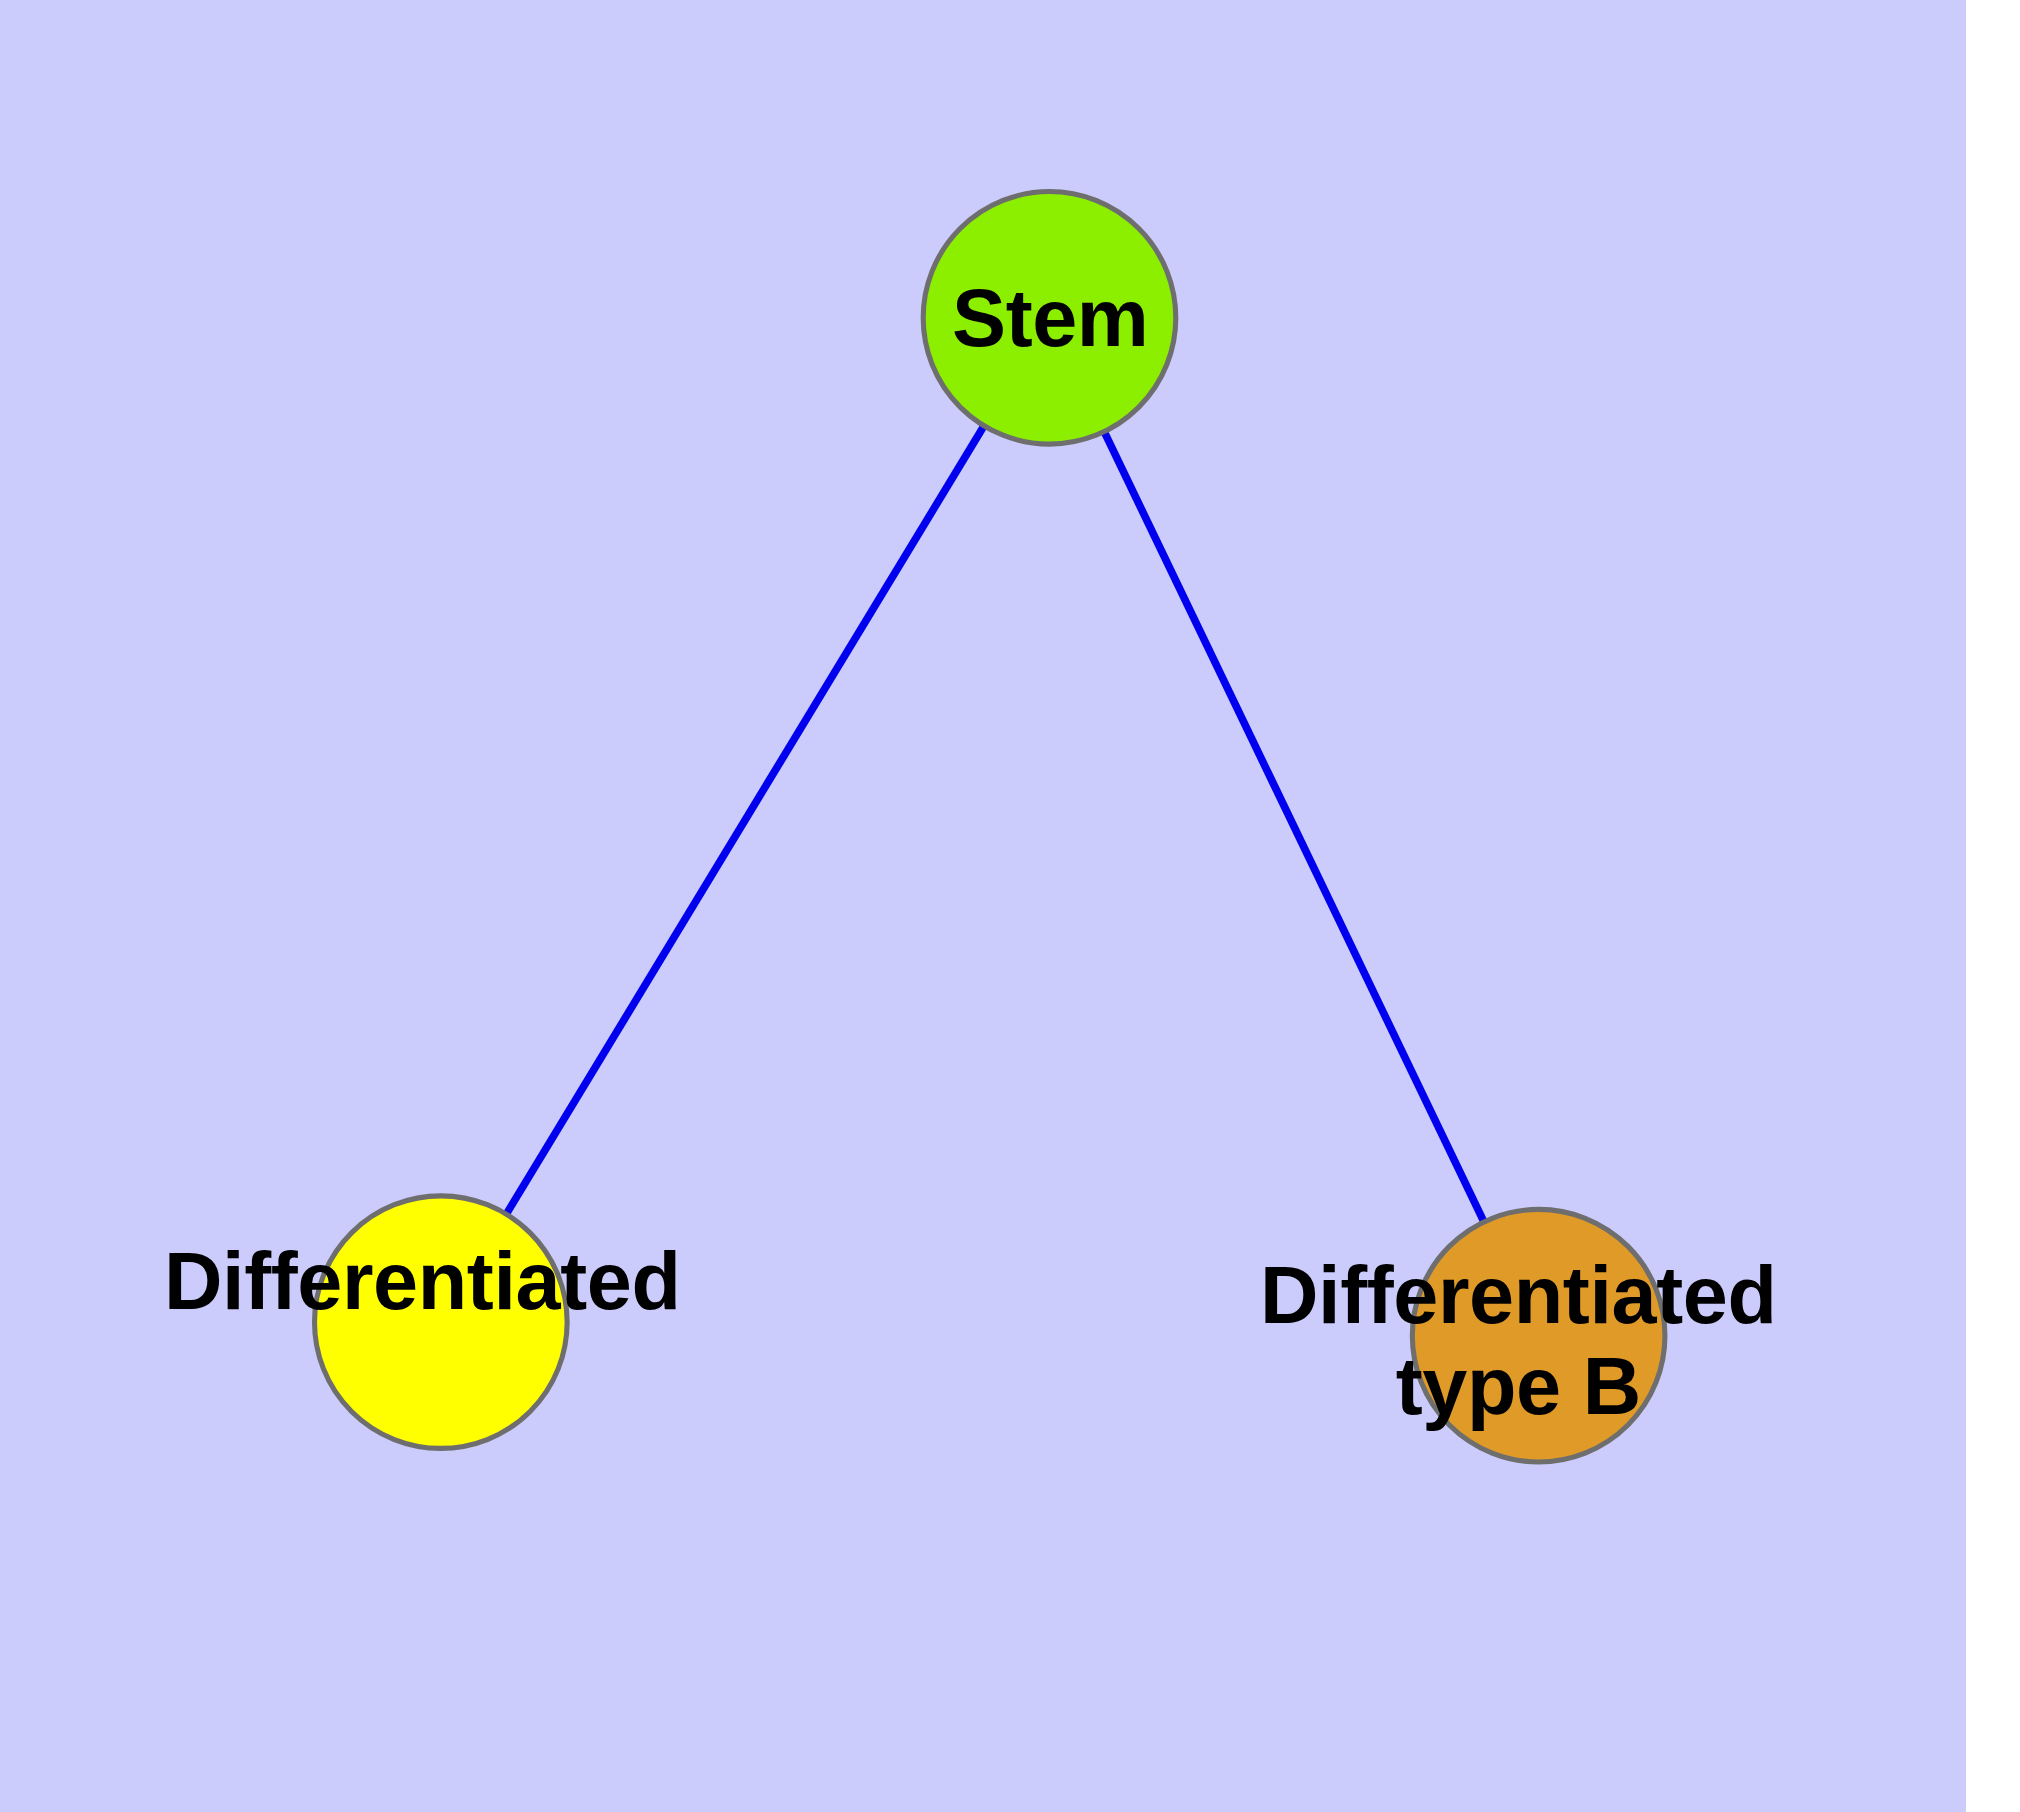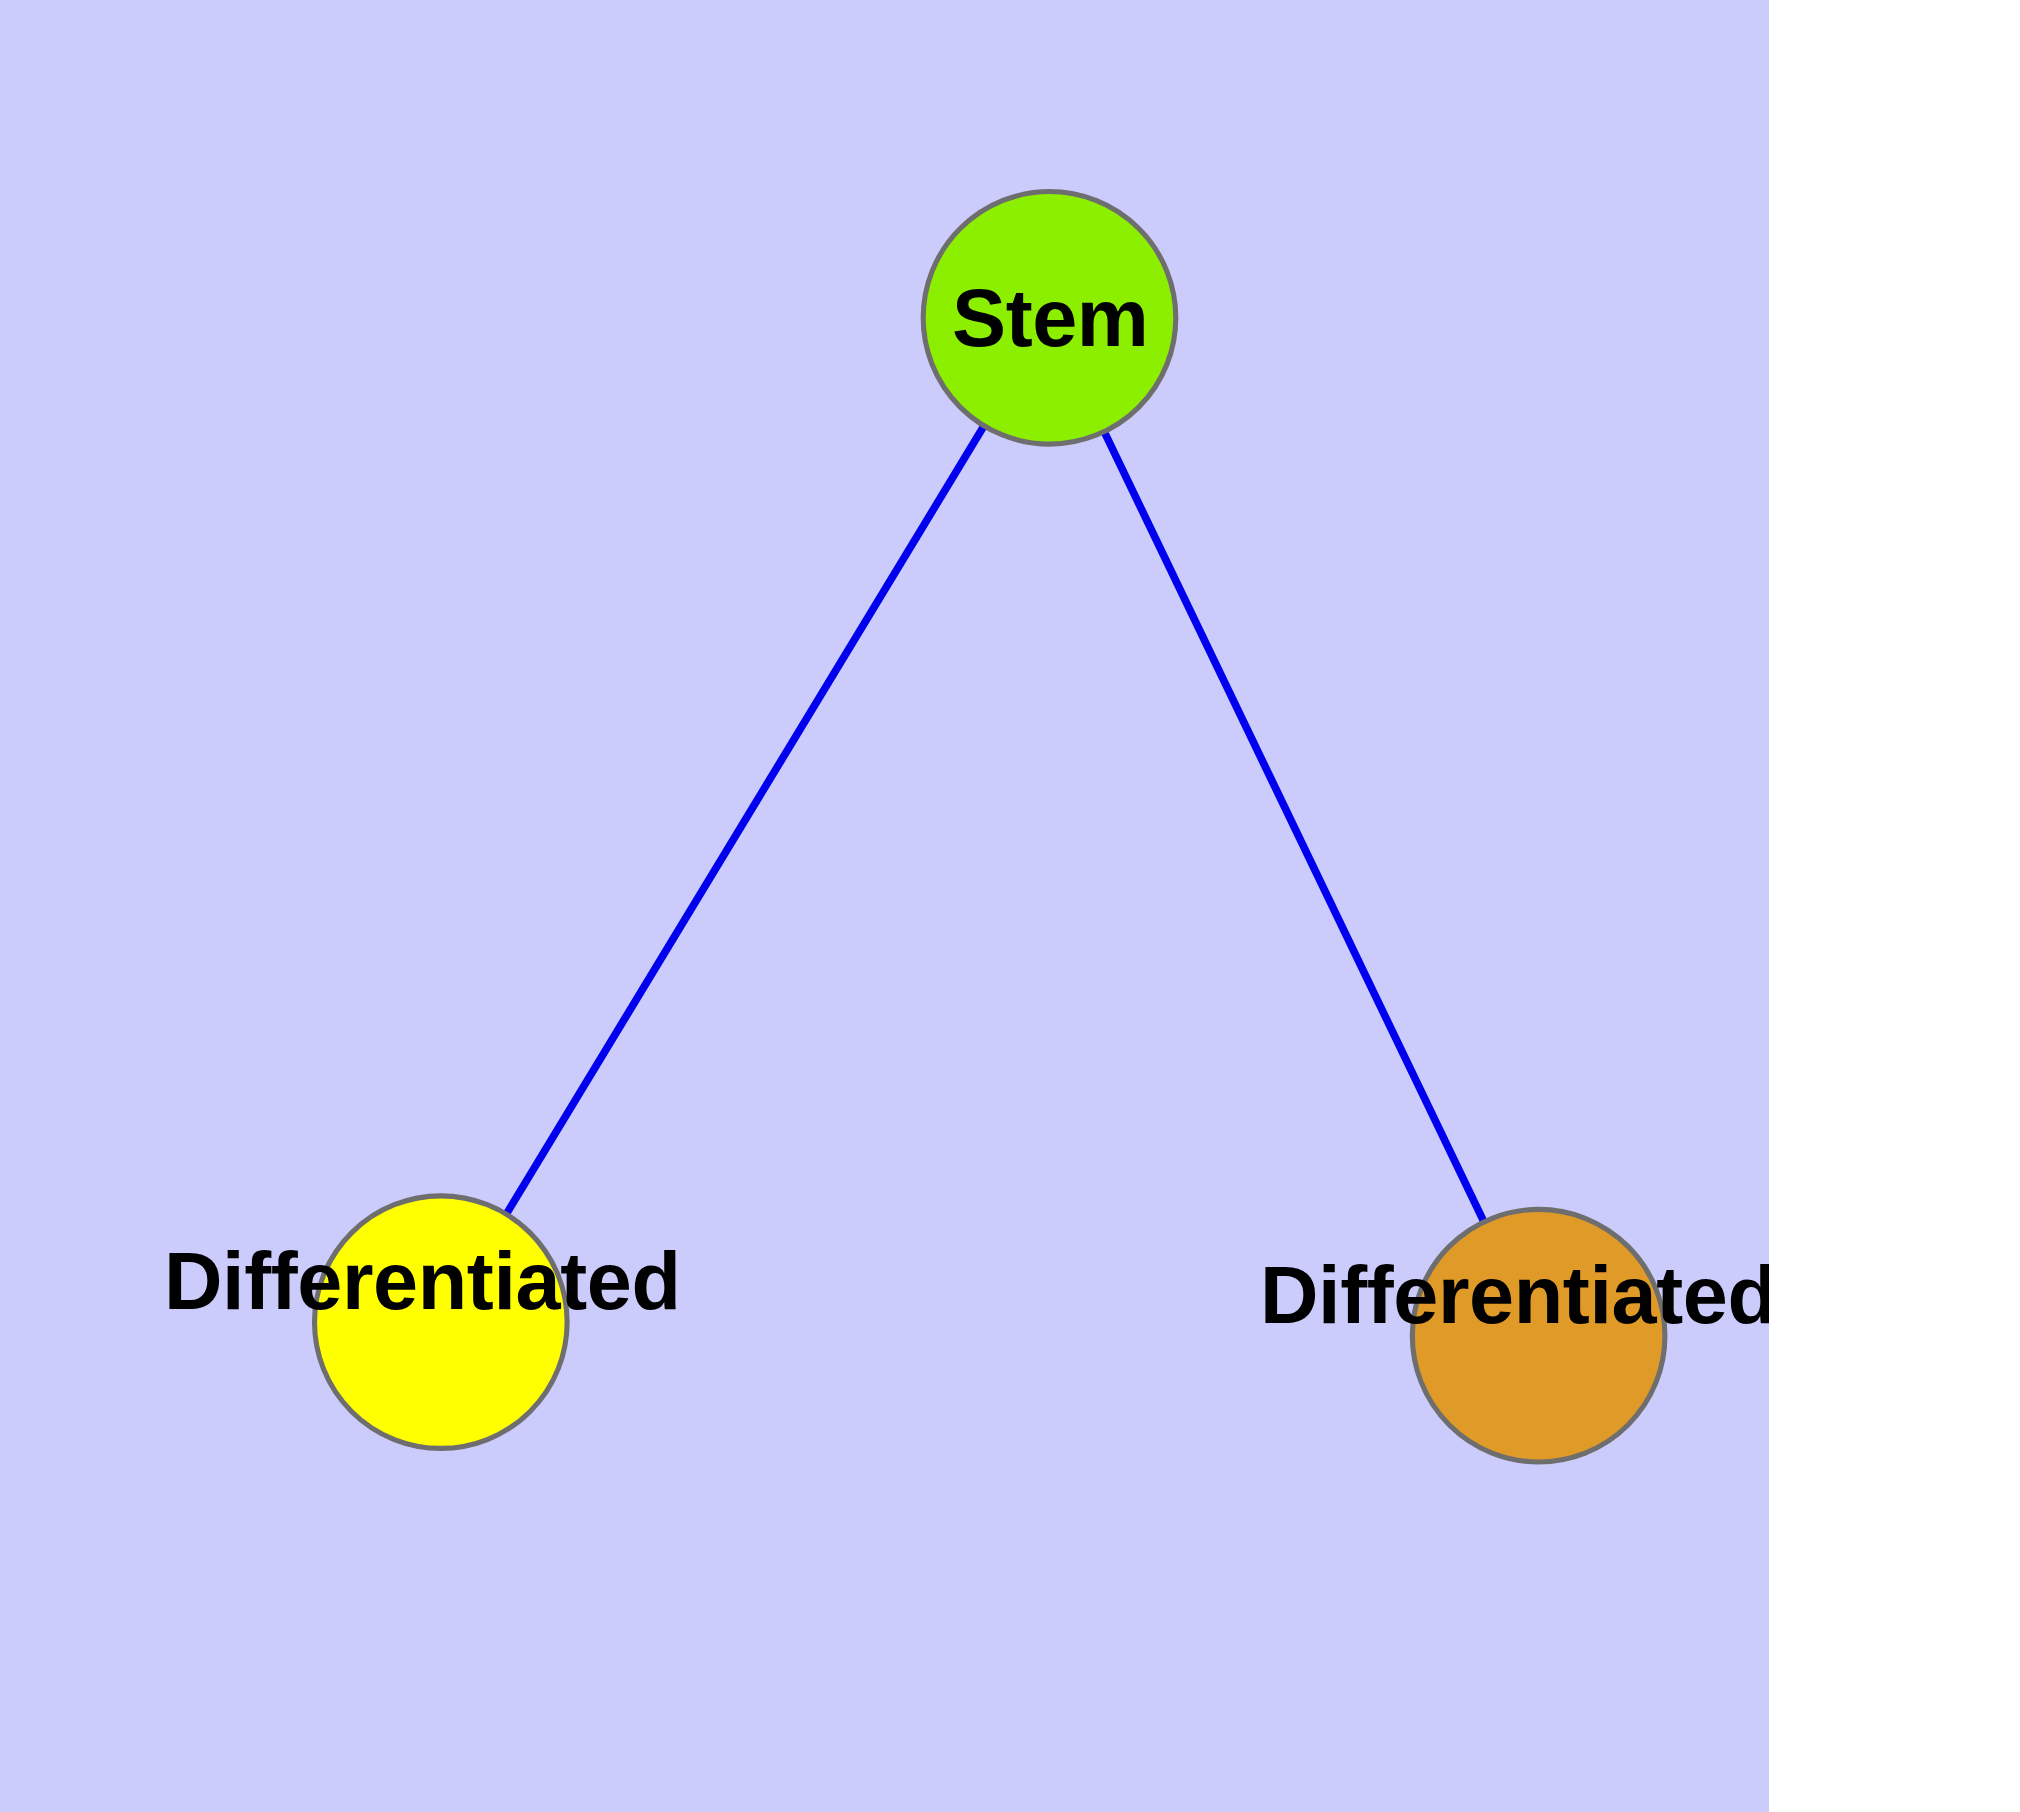--- a/index.html
+++ b/index.html
@@ -2,21 +2,21 @@
 <html style="font-size:13.6px"><head>
 <meta charset="utf-8">
 <style>
   html, body {
     margin: 0;
     padding: 0;
     background: #ffffff;
   }
   #stage {
     position: relative;
-    width: 1769px;
+    width: 1966px;
     height: 1812px;
     overflow: hidden;
     font-family: "Liberation Sans", sans-serif;
   }
   #canvas-bg {
     position: absolute;
     inset: 0;
     background: #cbccfb;
   }
   #graph-svg {
@@ -54,17 +54,17 @@
     <g id="nodes-layer">
         <circle cx="1238" cy="375" r="149" fill="#8cef00" stroke="#6e6e6e" stroke-width="6"></circle>
         <circle cx="520" cy="1560" r="149" fill="#ffff00" stroke="#6e6e6e" stroke-width="6"></circle>
         <circle cx="1815" cy="1576" r="149" fill="#e09a28" stroke="#6e6e6e" stroke-width="6"></circle>
       </g>
   </svg>
 
   <div id="labels-layer">
       <div class="node-label" style="font-size: 81px; color: rgb(0, 0, 0); left: 952px; top: 273px;"><div>Stem</div></div>
       <div class="node-label" style="font-size: 81px; color: rgb(0, 0, 0); left: 164px; top: 1236px;"><div>Differentiated</div></div>
-      <div class="node-label" style="font-size: 81px; color: rgb(0, 0, 0); left: 1260px; top: 1250px;"><div>Differentiated</div></div>
+      <div class="node-label" style="font-size: 81px; color: rgb(0, 0, 0); left: 1260px; top: 1250px;"><div>Differentiated</div><div>type B</div></div>
     </div>
 
 </div>
 
 
 </body></html>

